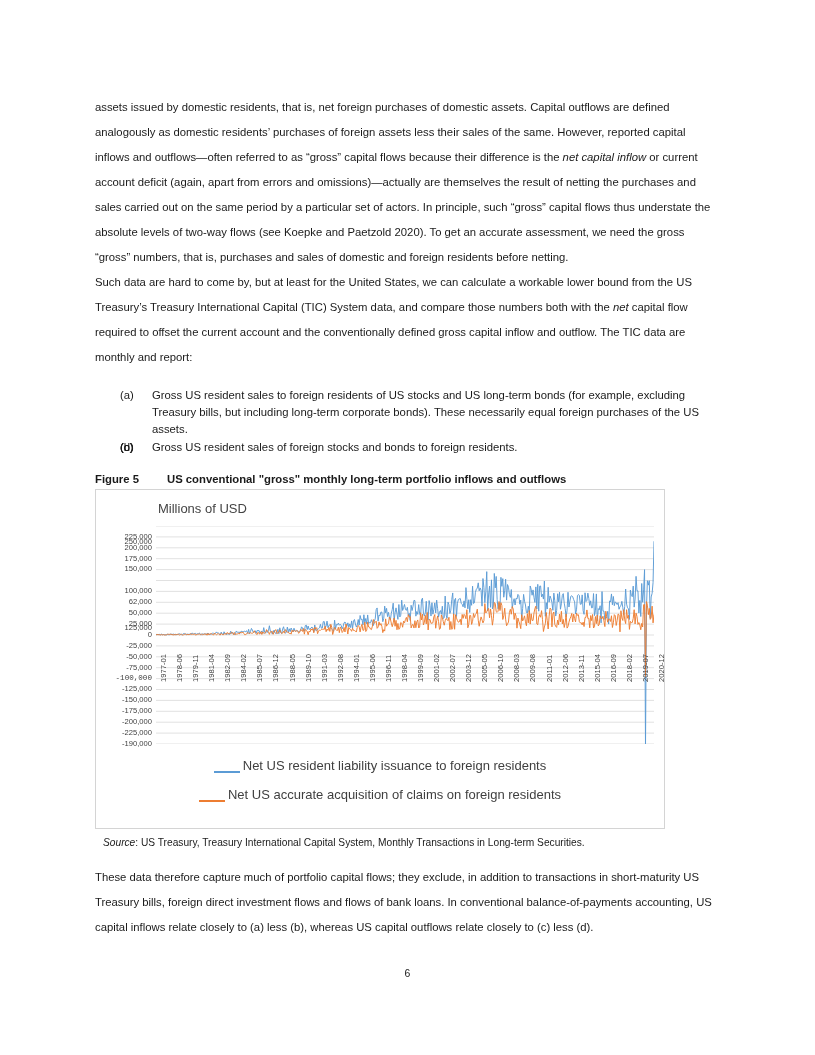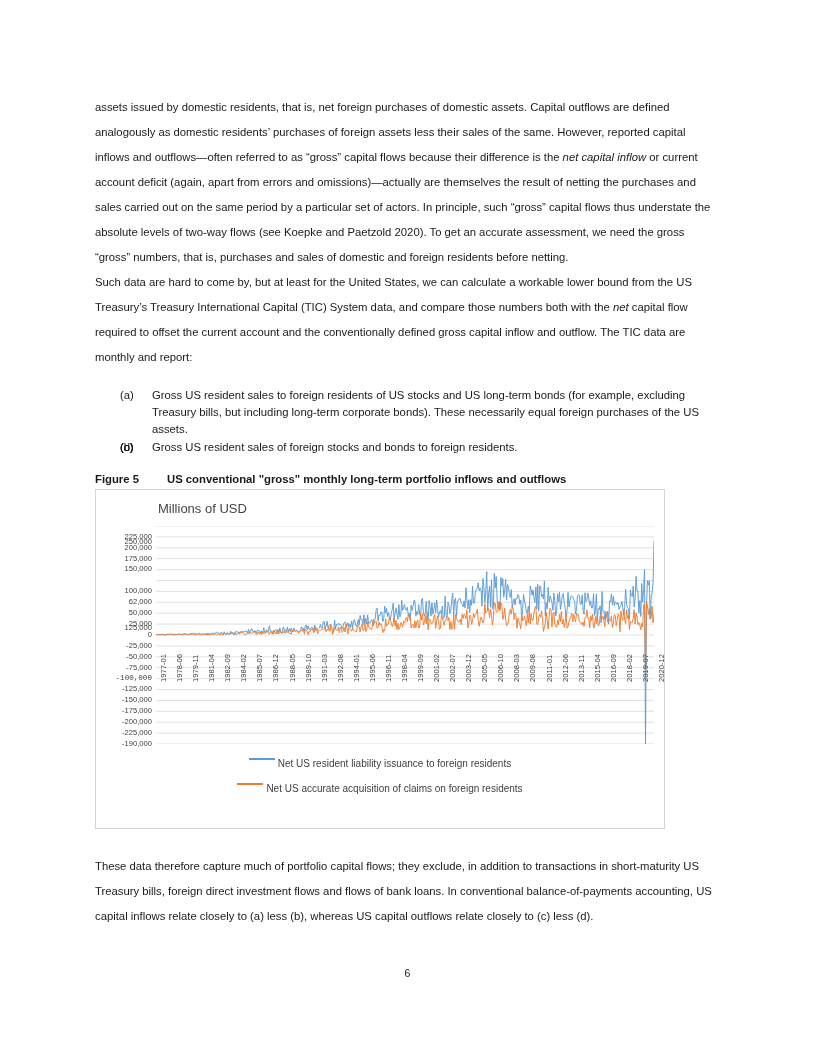--- a/index.html
+++ b/index.html
@@ -109,24 +109,24 @@
   }
 
   .legend{
     position:absolute;
     left:0; right:0;
     top:268px;
     text-align:center;
   }
   .legend-row{
     display:flex;
-    align-items:flex-start;
+    align-items:flex-end;
     justify-content:center;
     margin:0 0 14px 0;
-    font-size:10px;
+    font-size:13px;
     color:#3f3f3f;
   }
   .legend-swatch{
     width:26px;height:0;
     border-top-width:2.4px;
     border-top-style:solid;
     margin-right:3px;
     display:inline-block;
   }
 
@@ -269,20 +269,21 @@
         </div>
         <div class="legend-row">
           <span class="legend-swatch" id="sw2" style="border-top-color: rgb(237, 125, 49);"></span>
           <span>Net US accurate acquisition of claims on foreign residents</span>
         </div>
       </div>
     </div>
 
     <div class="gap-sm"></div>
 
+    <p class="source"><em class="src-lbl">Source</em><span>: US Treasury, Treasury International Capital System, Monthly Transactions in Long-term Securities.</span></p>
 
     <div class="gap"></div>
 
     <p class="body-par">These data therefore capture much of portfolio capital flows; they exclude, in addition to transactions in short-maturity US Treasury bills, foreign direct investment flows and flows of bank loans. In conventional balance-of-payments accounting, US capital inflows relate closely to (a) less (b), whereas US capital outflows relate closely to (c) less (d).</p>
   </div>
 
   <div class="page-num">6</div>
 </div>
 
 </body></html>

